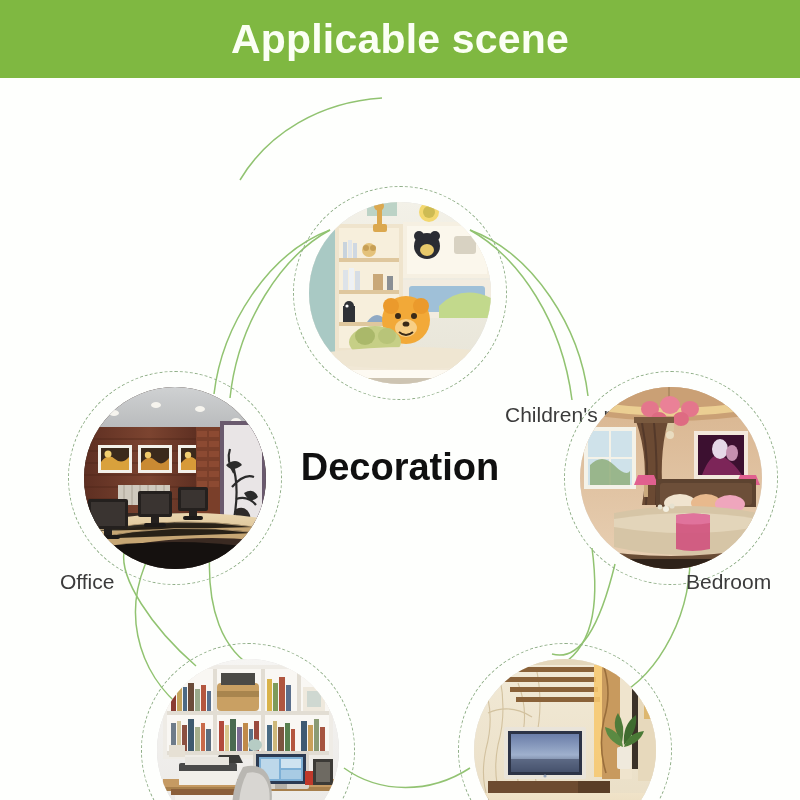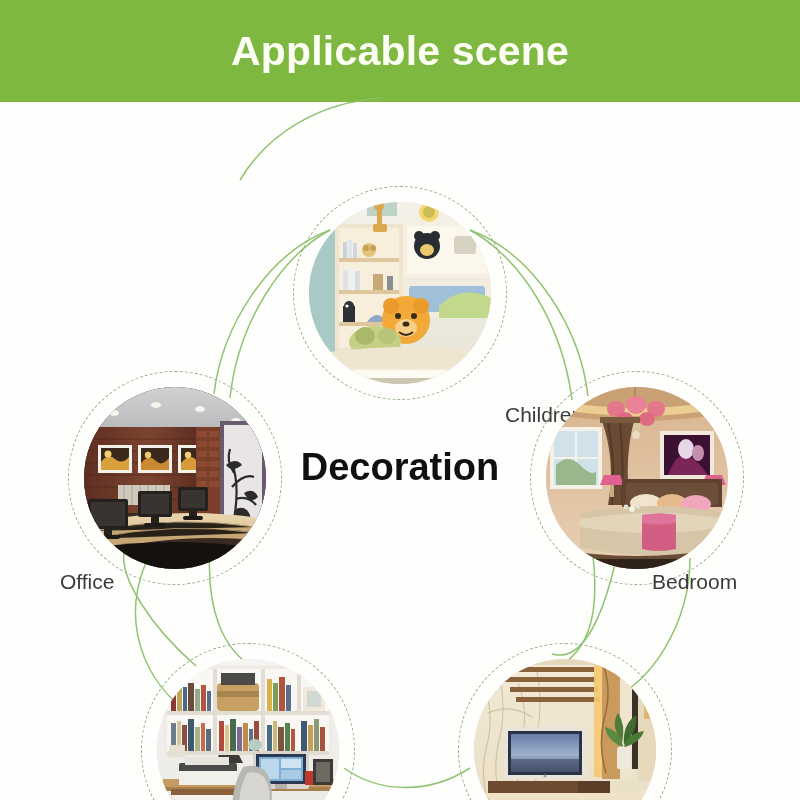--- a/index.html
+++ b/index.html
@@ -18,21 +18,21 @@
     height: 800px;
     background: #fefffd;
   }
 
   
   #header-banner {
     position: absolute;
     left: 0;
     top: 0;
     width: 800px;
-    height: 102px;
+    height: 78px;
     background: #7fb841;
     display: flex;
     align-items: center;
     justify-content: center;
   }
   #header-title {
     color: #fbfff4;
     font-family: "Liberation Sans", sans-serif;
     font-weight: bold;
     font-size: 41px;
@@ -222,21 +222,21 @@
             <path d="M20 150 q80 -10 162 0 v12 q-80 10 -162 0 z" fill="#efe6d2"></path>
             <rect x="20" y="168" width="162" height="8" fill="#fdfaf2"></rect>
             <rect x="54" y="176" width="8" height="6" fill="#c9cf79"></rect>
             <rect x="20" y="176" width="162" height="6" fill="#cdc4b2"></rect>
           </svg>
         </div>
       </div>
       <div class="scene-label" style="left:212px; top:218px;">Children's room</div>
     </div>
 
-    <div class="scene-node" style="left:530px; top:293px; width:214px; height:214px;">
+    <div class="scene-node" style="left:564px; top:293px; width:214px; height:214px;">
       <div class="scene-ring" style="width:214px; height:214px;"></div>
       <div class="scene-photo" style="left:16px; top:16px; width:182px; height:182px;">
         <div class="art">
           <svg viewBox="0 0 182 182" preserveAspectRatio="xMidYMid slice">
             <defs>
               <linearGradient id="bd-wall" x1="0" y1="0" x2="0" y2="1">
                 <stop offset="0" stop-color="#d8b48e"></stop>
                   <stop offset="1" stop-color="#e8d0b4"></stop>
               </linearGradient>
               <linearGradient id="bd-floor" x1="0" y1="0" x2="0" y2="1">

